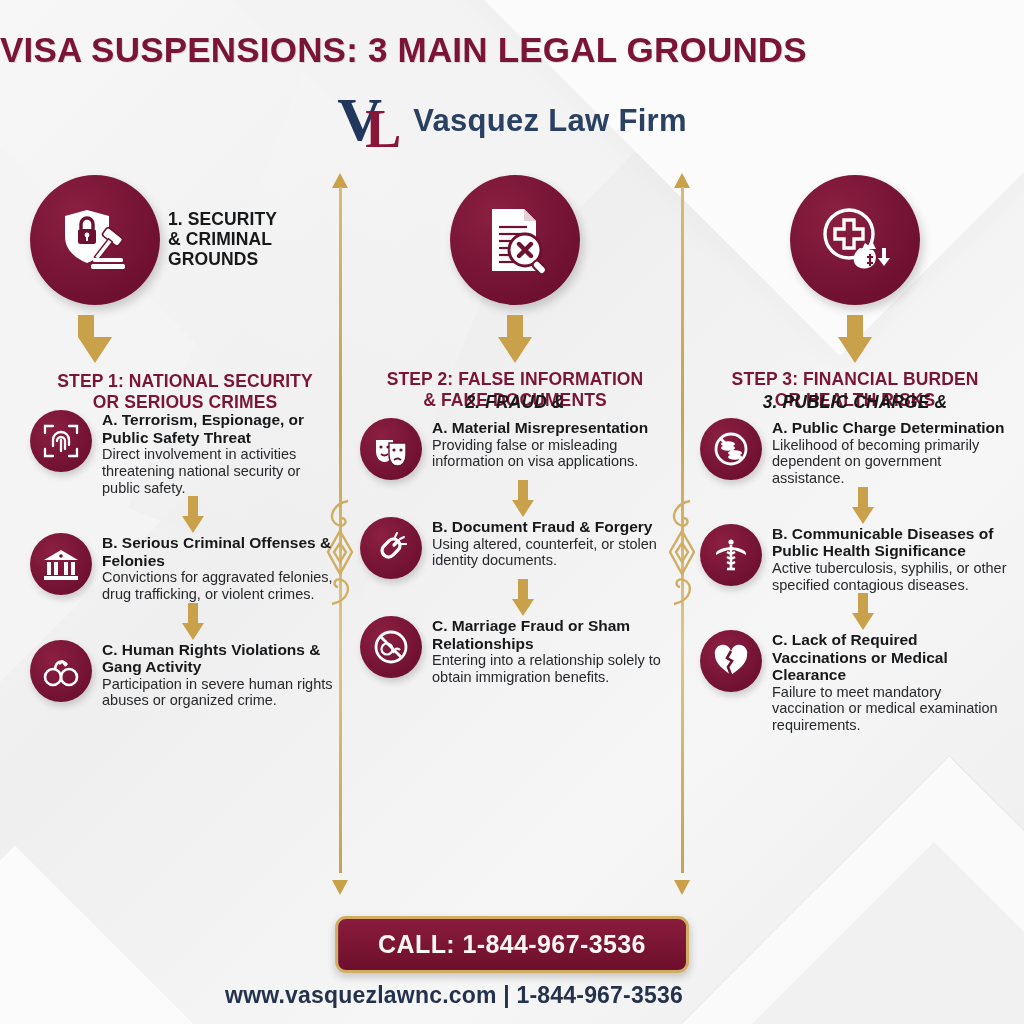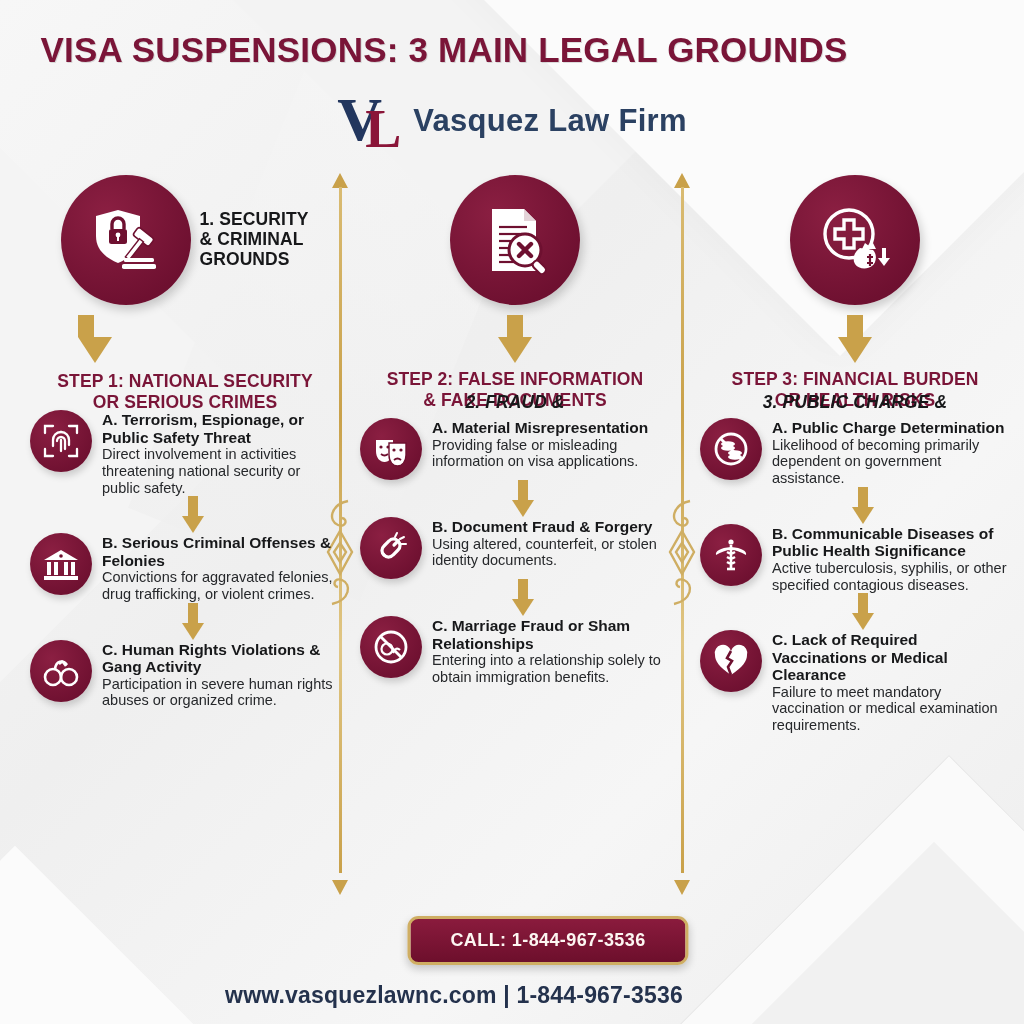--- a/index.html
+++ b/index.html
@@ -27,21 +27,21 @@
           transform:rotate(45deg);top:180px;left:-300px;}
   .bg .d6{position:absolute;width:330px;height:330px;background:#fbfbfb;
           transform:rotate(45deg);bottom:-220px;left:-150px;}
   .bg .d7{position:absolute;width:250px;height:700px;background:linear-gradient(180deg,#f8f8f8,#efefef);
           transform:rotate(22deg);top:-120px;left:250px;opacity:.7;}
 
   .page { position:relative; z-index:2; width:1024px; height:1024px; }
 
   
   .title {
-    position:absolute; top:30px; left:0; width:888px; text-align:center;
+    position:absolute; top:30px; left:0; width:888px; text-align:left;
     font-size:35px; font-weight:bold; letter-spacing:.2px;
     color:#7a1538; text-shadow:1px 1px 0 rgba(0,0,0,.12);
   }
 
   
   .logo { position:absolute; top:92px; left:0; width:1024px;
           display:flex; align-items:center; justify-content:center; gap:4px; }
   .logo .vl { position:relative; width:72px; height:58px; }
   .logo .vl .v { position:absolute; left:0; top:-4px; font-family:"Liberation Serif",serif;
                  font-size:62px; font-weight:bold; color:#22365e; line-height:1; }
@@ -71,21 +71,21 @@
   #col-2 { left:360px; }
   #col-3 { left:700px; }
 
   .col-head { display:flex; align-items:center; gap:8px; height:150px; }
   .col-head .big-circle {
     width:130px; height:130px; border-radius:50%;
     background:radial-gradient(circle at 35% 30%,#8b1f42,#6e1030 75%);
     box-shadow:3px 5px 10px rgba(0,0,0,.18);
     flex:none; display:flex; align-items:center; justify-content:center;
   }
-  #col-1 .col-head { justify-content:center; }
+  #col-1 .col-head { justify-content:flex-start; }
   #col-2 .col-head, #col-3 .col-head { justify-content:center;font-style:italic; }
   .col-head .big-label {
     font-size:17.5px; font-weight:bold; color:#17181a; line-height:1.13;
     letter-spacing:.1px;
   }
 
   .arrow-down { width:0;height:0;margin:8px 0 0 0;
     border-left:17px solid transparent;border-right:17px solid transparent;
     border-top:26px solid #c9a14a; position:relative; }
   .arrow-stem { width:16px;height:22px;background:#c9a14a; }
@@ -121,23 +121,22 @@
   #col-1 .items { margin-top:-2px; }
   #col-2 .items, #col-3 .items { margin-top:8px; }
 
   
   .cta {
     position:absolute; left:50%; transform:translateX(-50%); top:916px;
     padding:11px 40px; border-radius:11px;
     background:linear-gradient(180deg,#8a1b3d,#6d0f2c);
     border:3px solid #cfae63;
     box-shadow:0 4px 8px rgba(0,0,0,.2);
-    color:#fdf6f2; font-size:18px; font-weight:bold; letter-spacing:.4px;
+    color:#fdf6f2; font-size:25px; font-weight:bold; letter-spacing:.4px;
     white-space:nowrap;
-    margin-left:36px;
   }
   .footer {
     position:absolute; top:982px; left:0; width:908px; text-align:center;
     font-size:23px; font-weight:bold; color:#24324d; letter-spacing:.2px;
   }
   svg { display:block; }
 </style>
 </head>
 <body>
 

